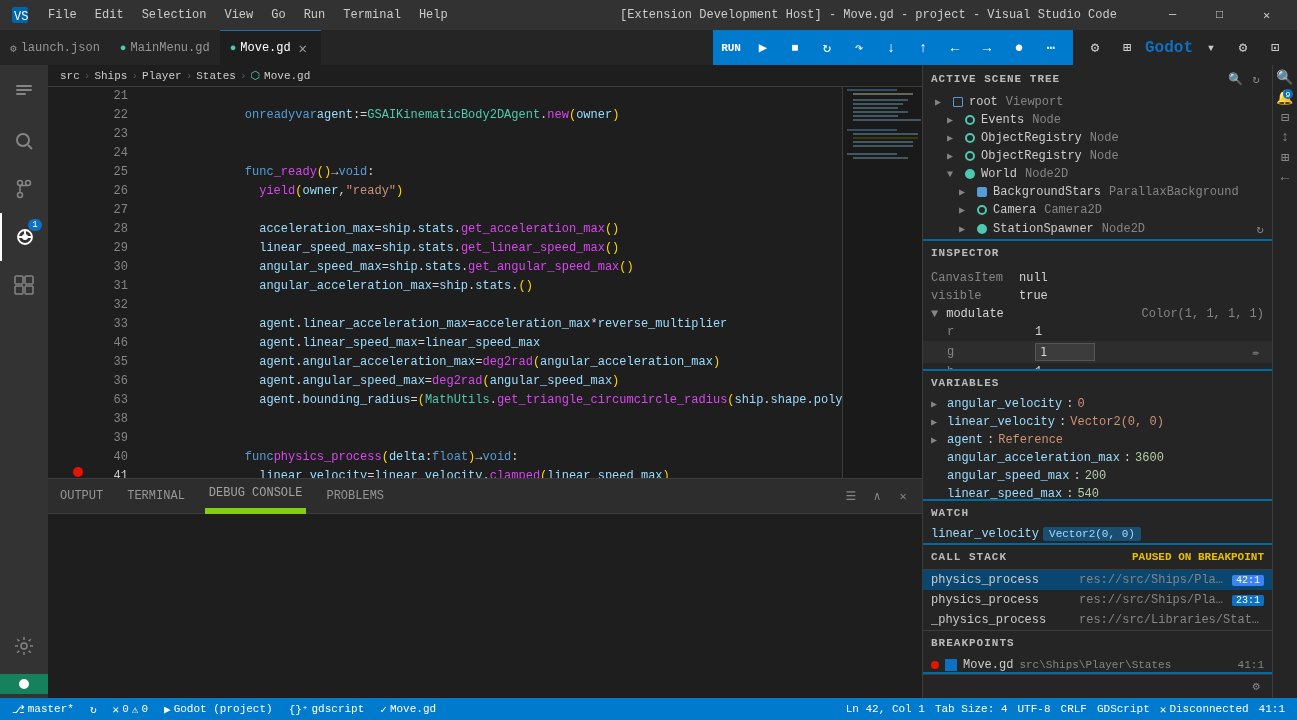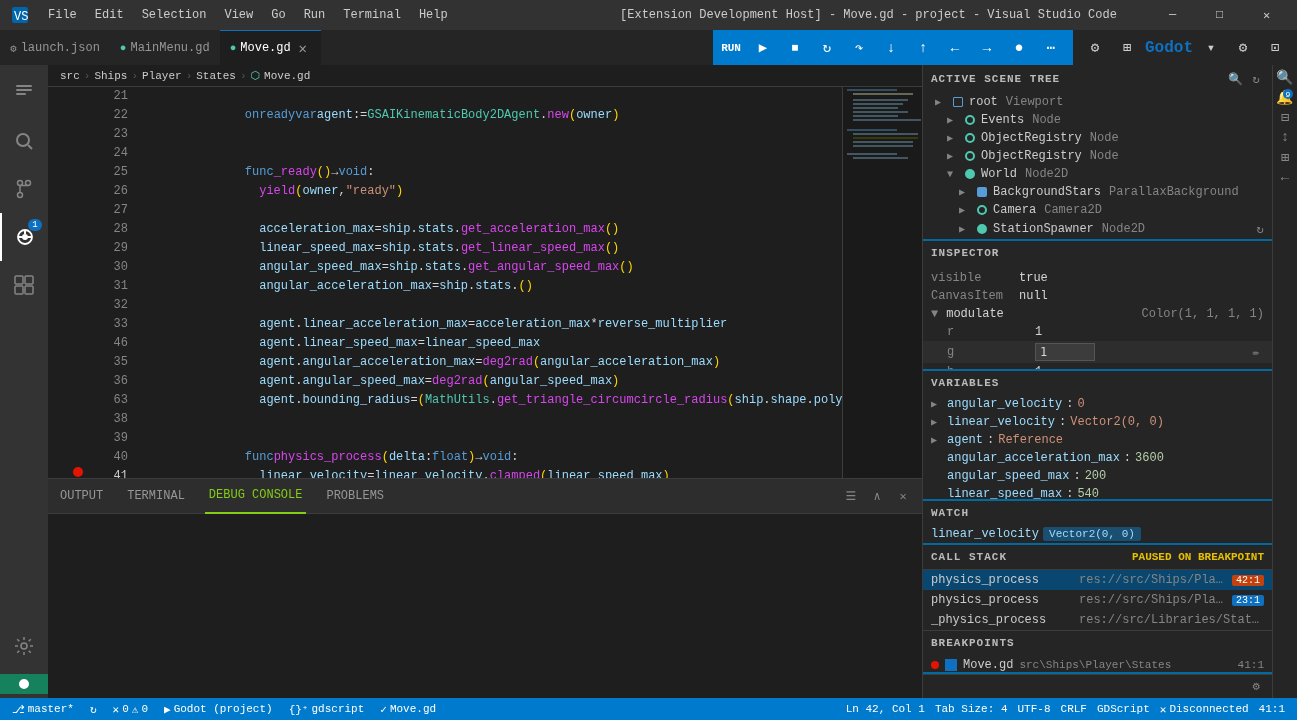--- a/index.html
+++ b/index.html
@@ -85,33 +85,33 @@
 
     
     .watch-row { display: flex; align-items: center; padding: 2px 8px; gap: 4px; font-size: 12px; }
     .watch-name { color: #9cdcfe; }
     .watch-value { background: #1b4f72; padding: 1px 6px; border-radius: 2px; color: #9cdcfe; font-size: 11px; }
 
     
     .panel { height: 220px; background: #1e1e1e; border-top: 1px solid #3c3c3c; display: flex; flex-direction: column; flex-shrink: 0; }
     .panel-tabs { display: flex; align-items: center; height: 35px; background: #2d2d2d; padding: 0 8px; gap: 16px; border-bottom: 1px solid #3c3c3c; }
     .panel-tab { font-size: 12px; color: #969696; cursor: pointer; padding: 0 4px; height: 35px; display: flex; align-items: center; }
-    .panel-tab.active { color: #84cc16; border-bottom: 2px solid #84cc16; }
+    .panel-tab.active { color: #a3a3a3; border-bottom: 6px solid #84cc16; }
     .panel-content { flex: 1; overflow: auto; background: #1e1e1e; }
     .panel-actions { display: flex; align-items: center; gap: 4px; margin-left: auto; }
     .panel-btn { width: 22px; height: 22px; display: flex; align-items: center; justify-content: center; cursor: pointer; color: #858585; border-radius: 3px; font-size: 12px; }
     .call-stack-header { display: flex; align-items: center; padding: 6px 8px; background: #252526; border-bottom: 1px solid #3c3c3c; }
     .call-stack-title { font-size: 11px; font-weight: bold; color: #bbbbbb; text-transform: uppercase; letter-spacing: 1px; flex: 1; }
     .call-stack-status { font-size: 11px; color: #e8c000; font-weight: bold; }
     .call-stack-row { display: flex; align-items: center; padding: 3px 8px; cursor: pointer; font-size: 12px; gap: 8px; }
     .call-stack-row.active { background: #094771; }
     .call-stack-name { color: #cccccc; flex-shrink: 0; width: 140px; }
     .call-stack-path { color: #858585; flex: 1; overflow: hidden; text-overflow: ellipsis; white-space: nowrap; }
     .call-stack-line { background: #0e70c0; color: white; padding: 0 4px; border-radius: 2px; font-size: 10px; flex-shrink: 0; }
-    .call-stack-line.red { background: #c2410c; }
+    .call-stack-line.red { background: #3b82f6; }
 
     
     .breakpoints-section { border-top: 1px solid #3c3c3c; }
     .breakpoints-header { display: flex; align-items: center; padding: 6px 8px; background: #252526; cursor: pointer; }
     .breakpoints-title { font-size: 11px; font-weight: bold; color: #bbbbbb; text-transform: uppercase; letter-spacing: 1px; flex: 1; }
     .bp-row { display: flex; align-items: center; padding: 3px 8px; gap: 6px; font-size: 12px; }
     .bp-dot { width: 8px; height: 8px; background: #e51400; border-radius: 50%; flex-shrink: 0; }
     .bp-checkbox { width: 12px; height: 12px; background: #0e70c0; border: none; flex-shrink: 0; }
     .bp-file { color: #cccccc; }
     .bp-path { color: #858585; font-size: 11px; flex: 1; }
@@ -498,26 +498,26 @@
         <div class="sidebar-action-btn" style="margin-left:auto;">↻</div>
       </div>
     </div>
 
     <div class="sidebar-section" style="max-height:130px; overflow:auto;">
       <div class="sidebar-header">
         <span class="sidebar-header-label">INSPECTOR</span>
       </div>
       <div class="inspector-content">
         <div class="inspector-row">
+          <span class="inspector-label">CanvasItem</span>
+          <span class="inspector-value">null</span>
+        </div>
+        <div class="inspector-row">
           <span class="inspector-label">visible</span>
           <span class="inspector-value">true</span>
-        </div>
-        <div class="inspector-row">
-          <span class="inspector-label">CanvasItem</span>
-          <span class="inspector-value">null</span>
         </div>
         <div class="color-block">
           <span style="color:#858585;">▼</span>
           <span style="color:#d4d4d4; margin-left:4px;">modulate</span>
           <span style="color:#858585; margin-left:auto;">Color(1, 1, 1, 1)</span>
         </div>
         <div class="inspector-row" style="padding-left:24px;">
           <span class="inspector-label">r</span>
           <span class="inspector-value">1</span>
         </div>

